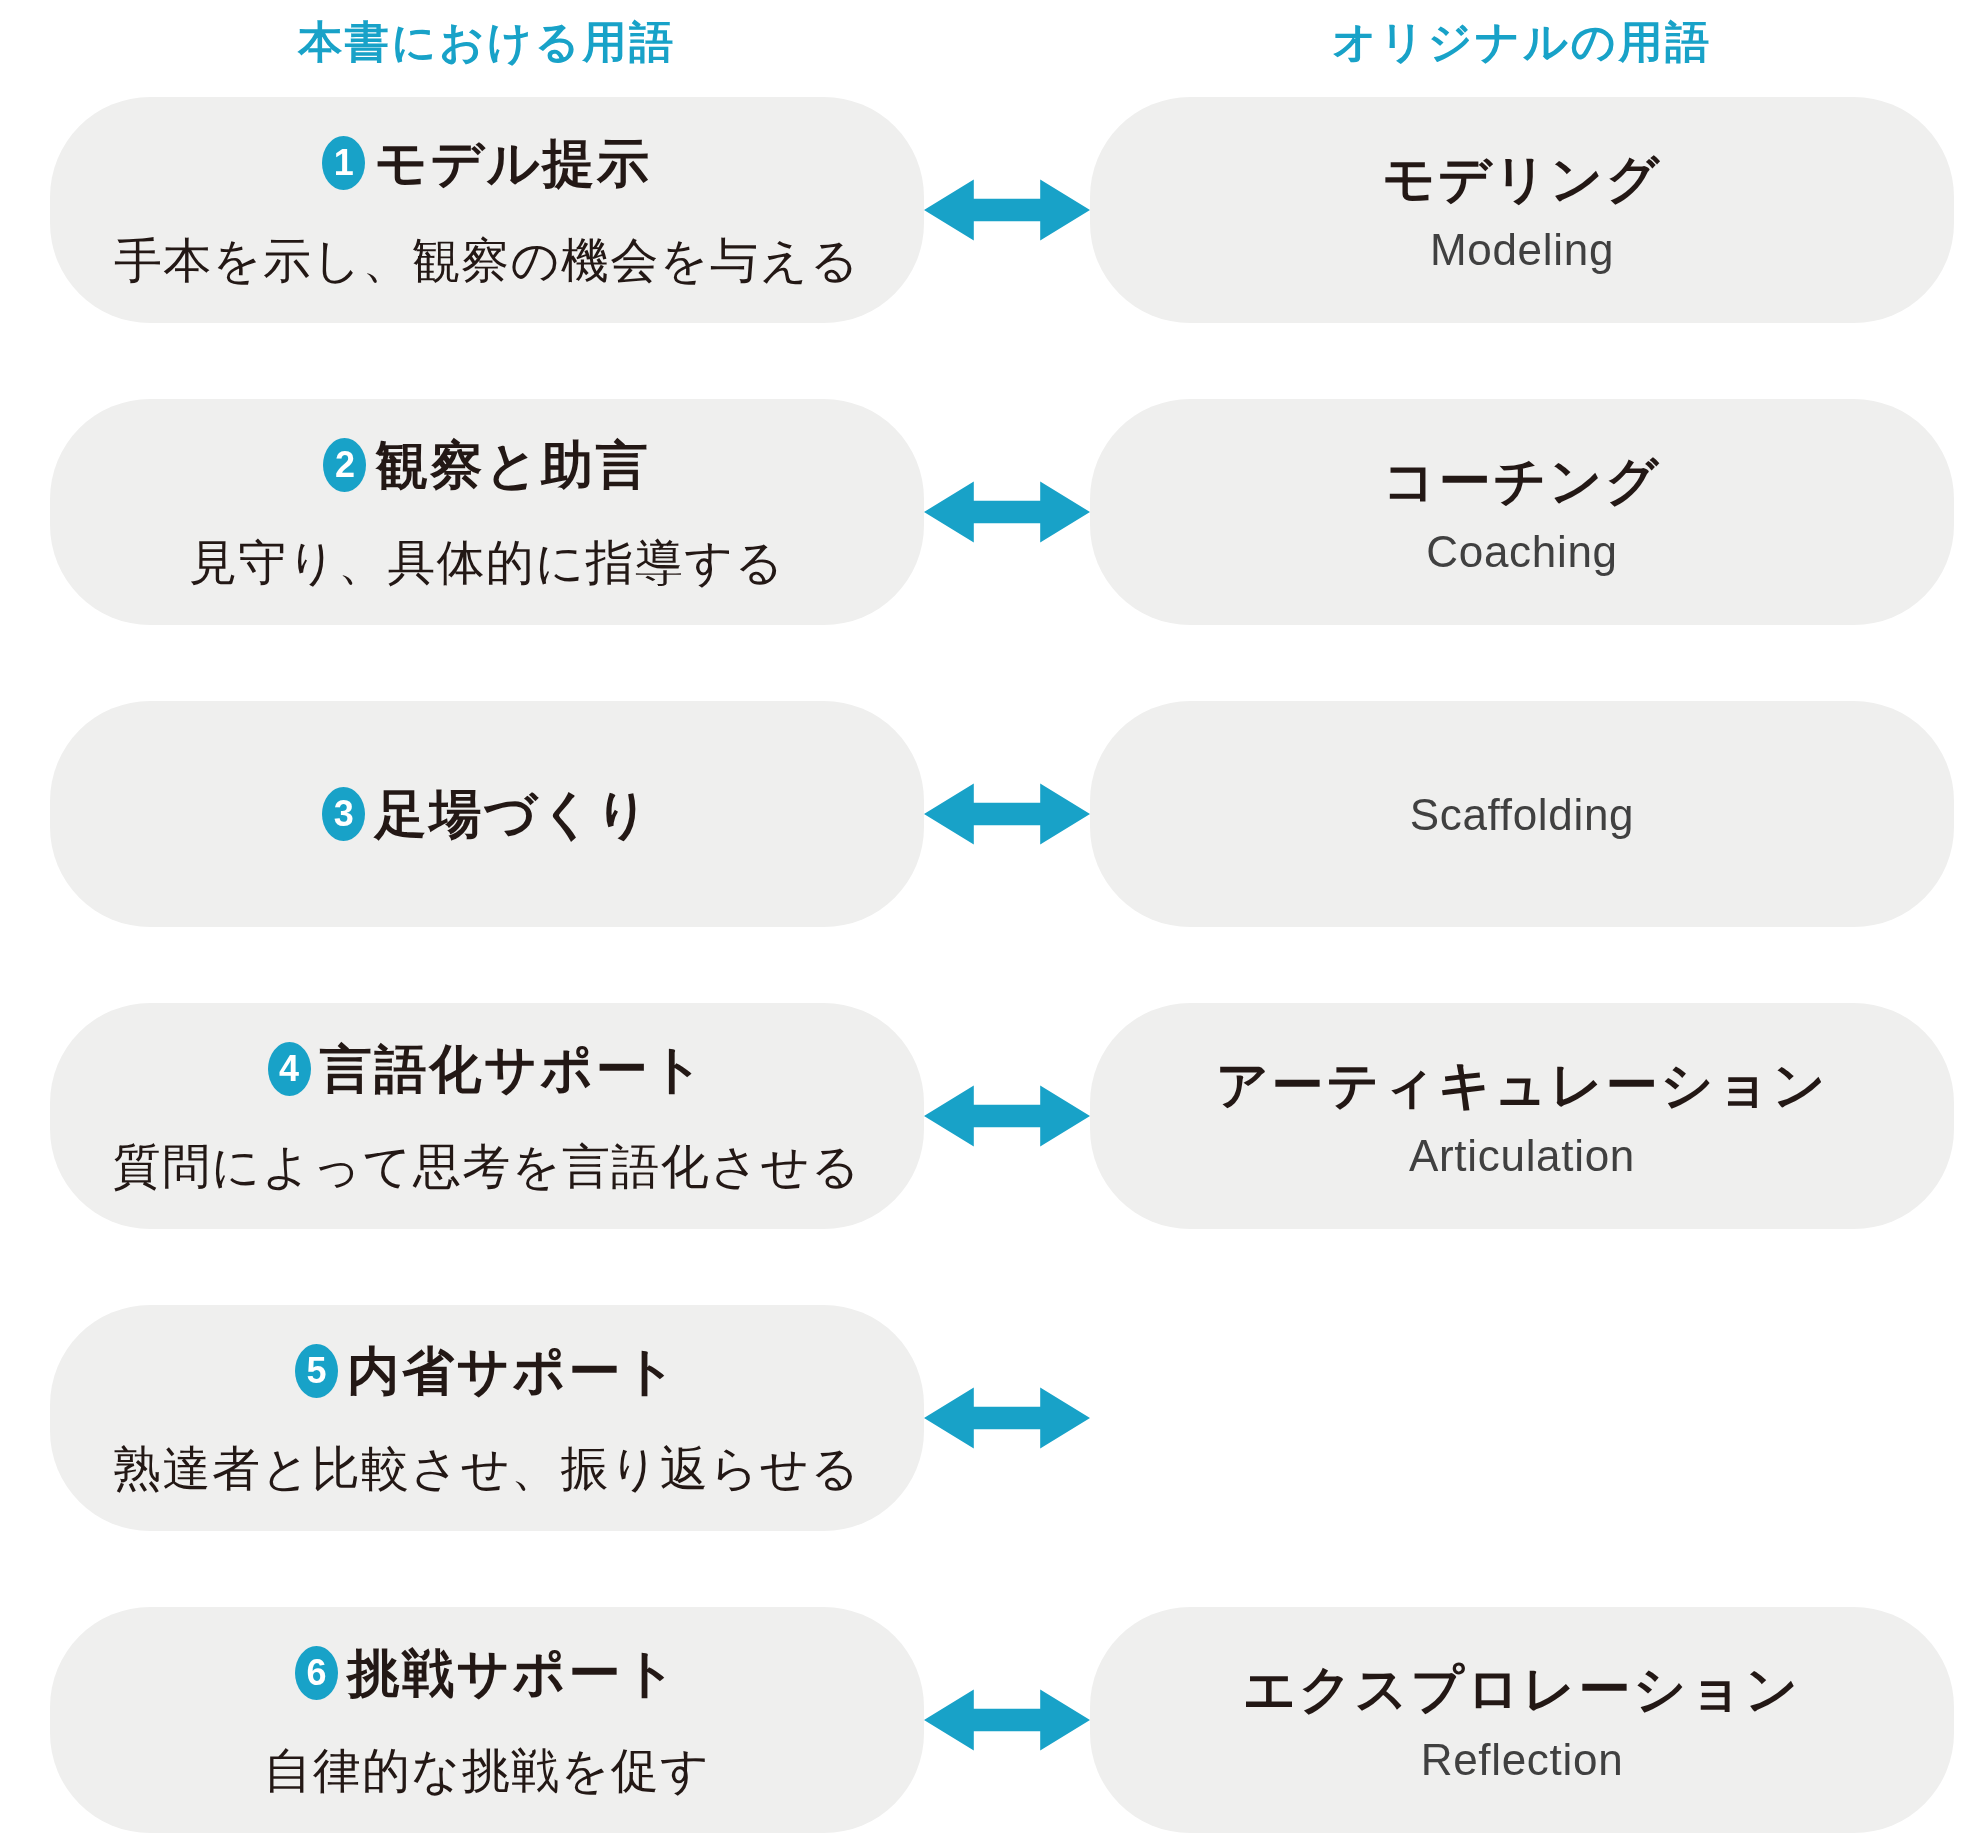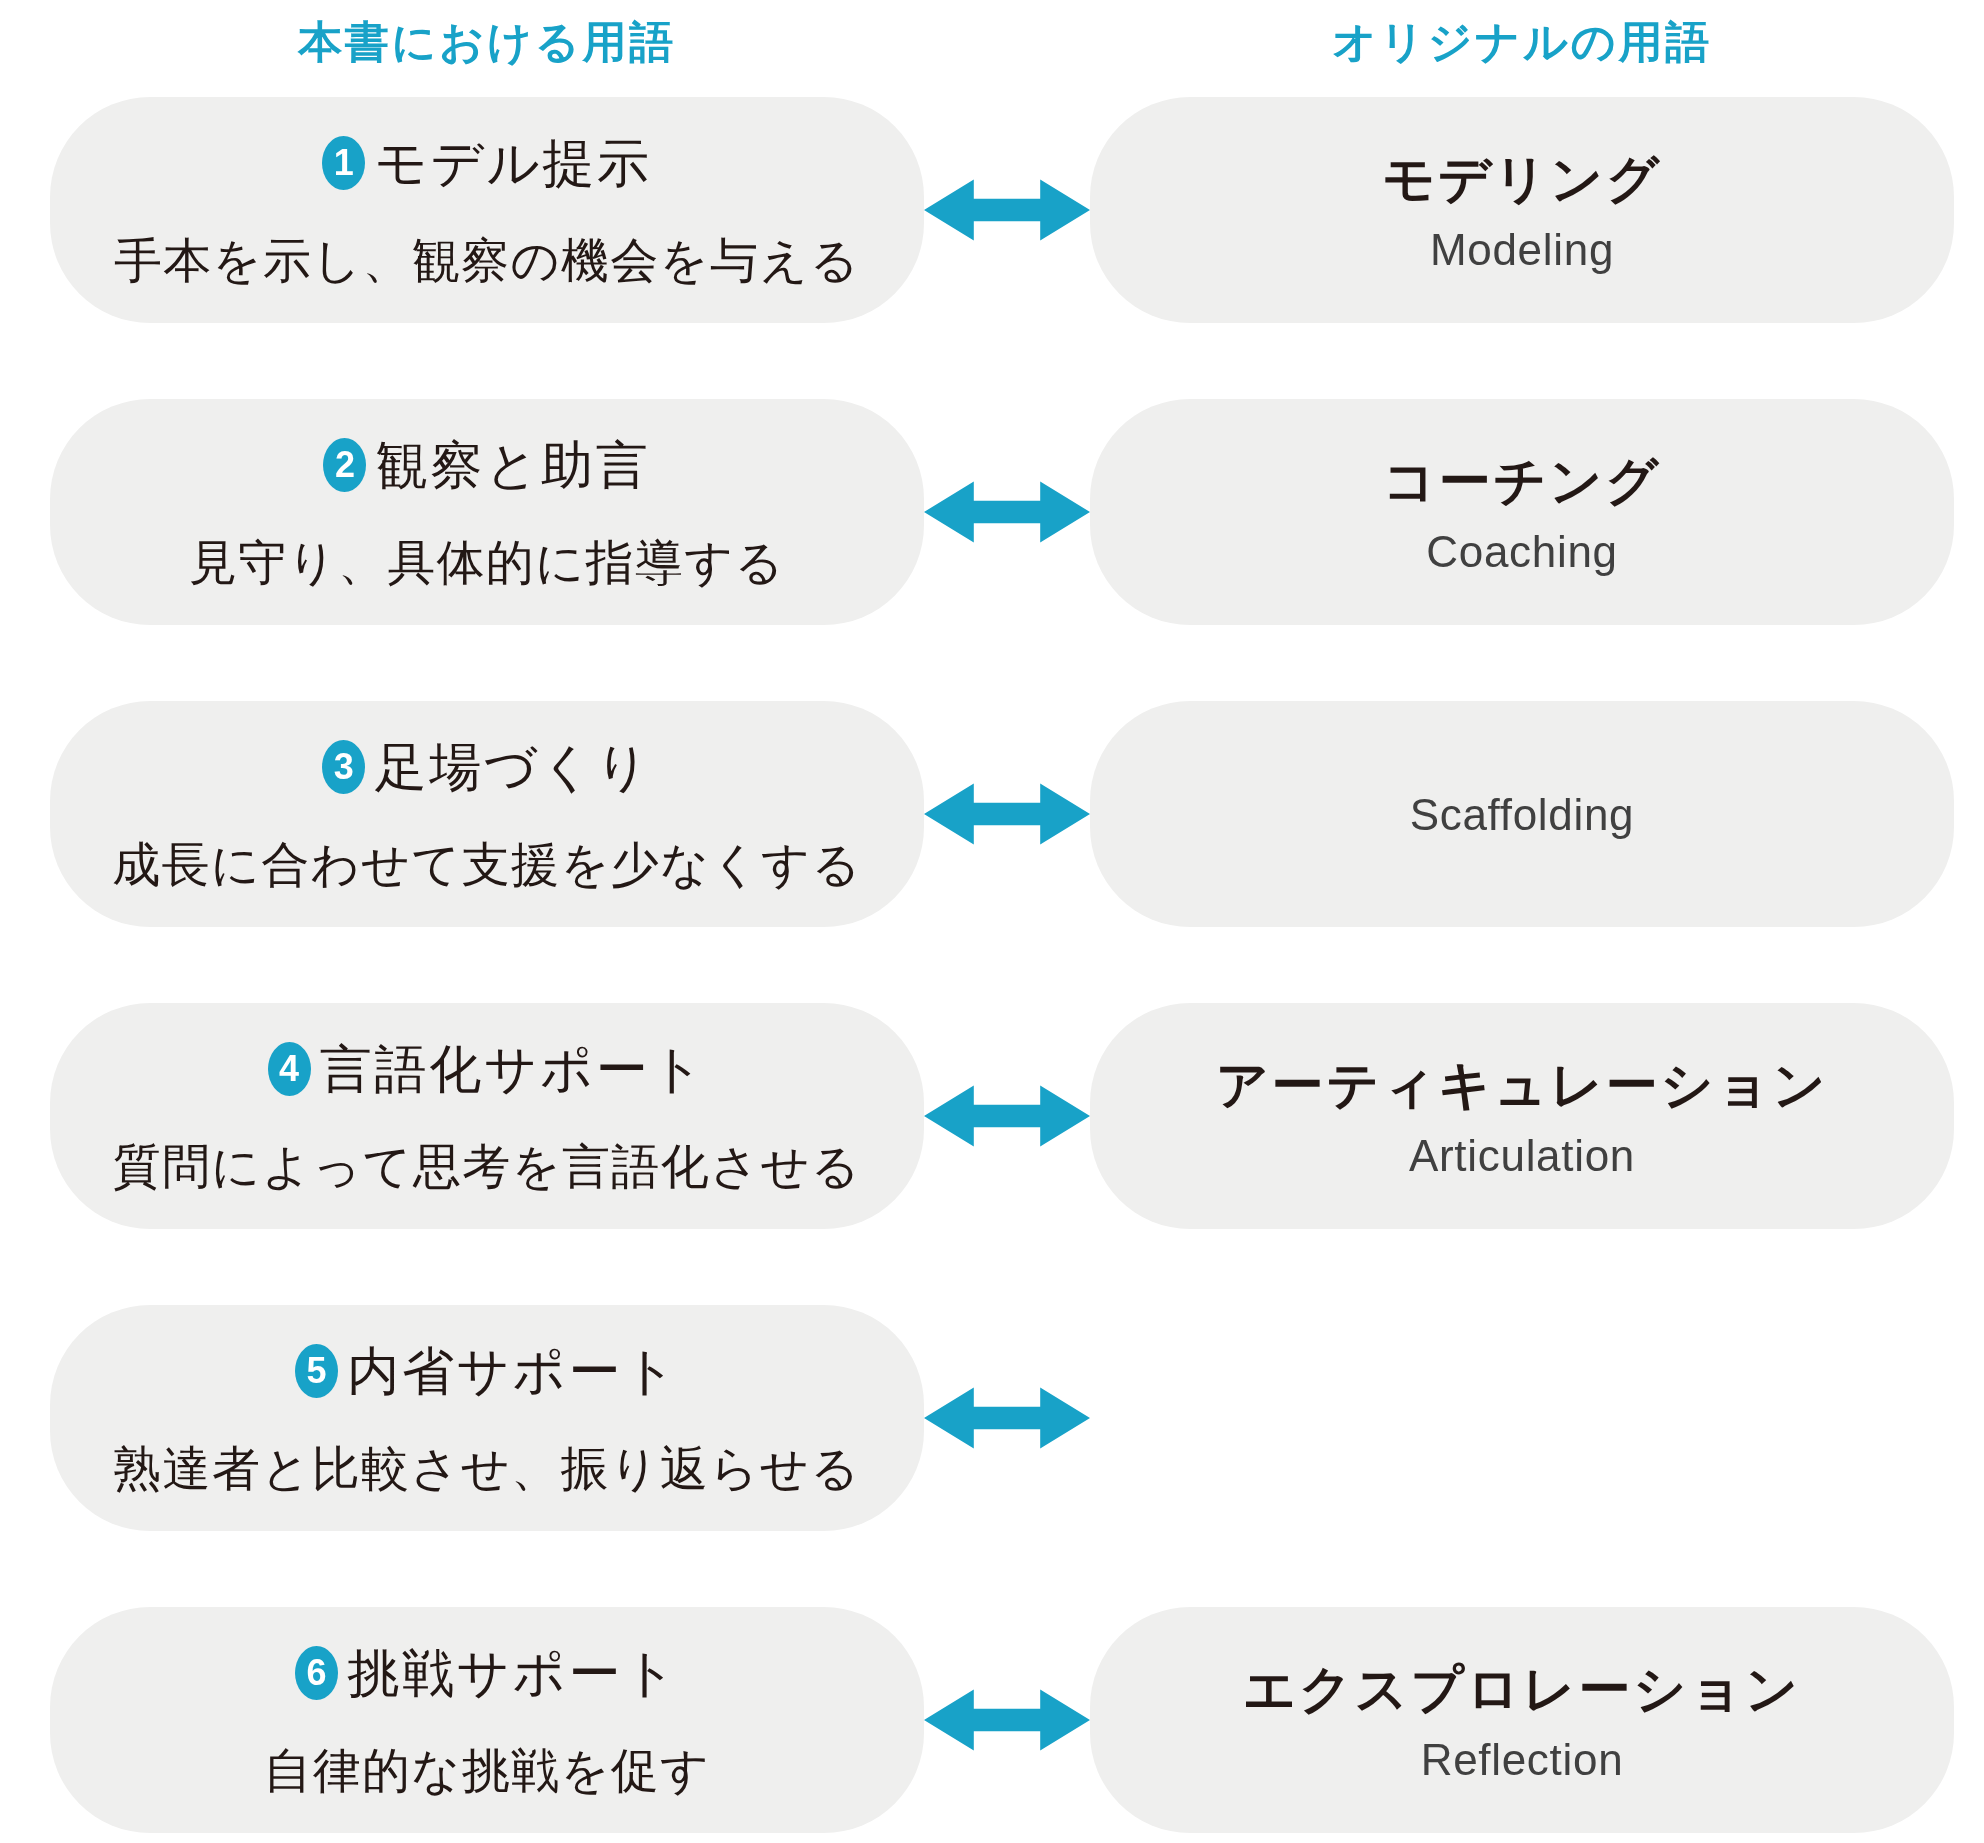--- a/index.html
+++ b/index.html
@@ -72,21 +72,21 @@
     width:43px;height:54px;
     background:var(--accent);
     border-radius:50%;
     color:#ffffff;
     font-size:36px;
     font-weight:bold;
     flex:0 0 auto;
   }
   .term-title{
     font-size:52px;
-    font-weight:normal;
+    font-weight:bold;
     letter-spacing:2.7px;
     white-space:nowrap;
   }
   .term-desc{
     font-size:48px;
     font-weight:normal;
     letter-spacing:1.3px;
     line-height:57px;
     white-space:nowrap;
   }
@@ -163,21 +163,20 @@
         <div class="en">Coaching</div>
       </div>
     </div>
 
     <div class="row">
       <div class="card left">
         <div class="title-line">
           <span class="badge">3</span>
           <span class="term-title">足場づくり</span>
         </div>
-        <div class="term-desc">成長に合わせて支援を少なくする</div>
       </div>
       <div class="arrow-wrap">
         <svg viewBox="0 0 250 96" xmlns="http://www.w3.org/2000/svg">
             <polygon fill="currentColor" points="0,48 75,2 75,31 175,31 175,2 250,48 175,94 175,65 75,65 75,94"></polygon>
           </svg>
       </div>
       <div class="card right">
         <div class="en">Scaffolding</div>
       </div>
     </div>

